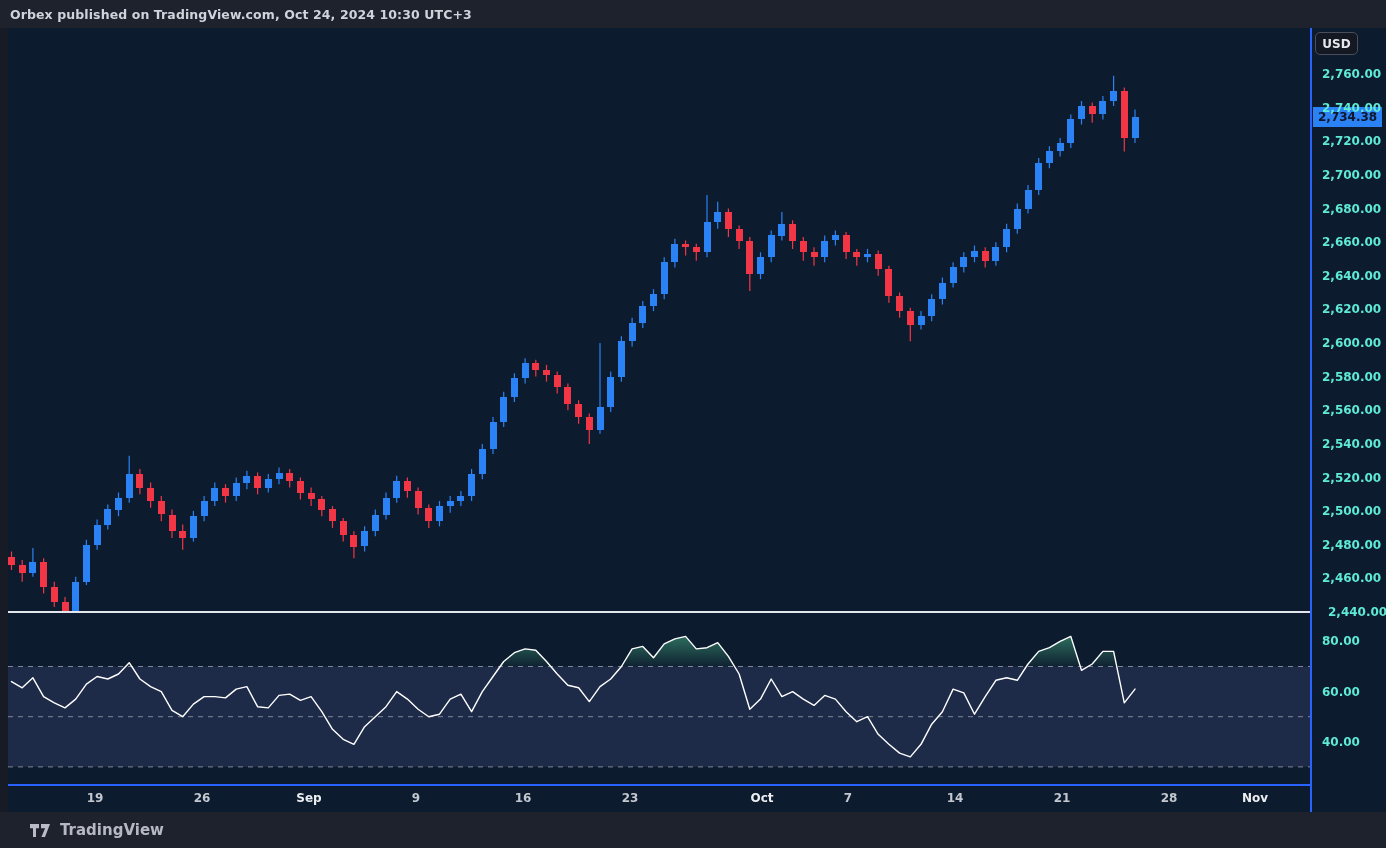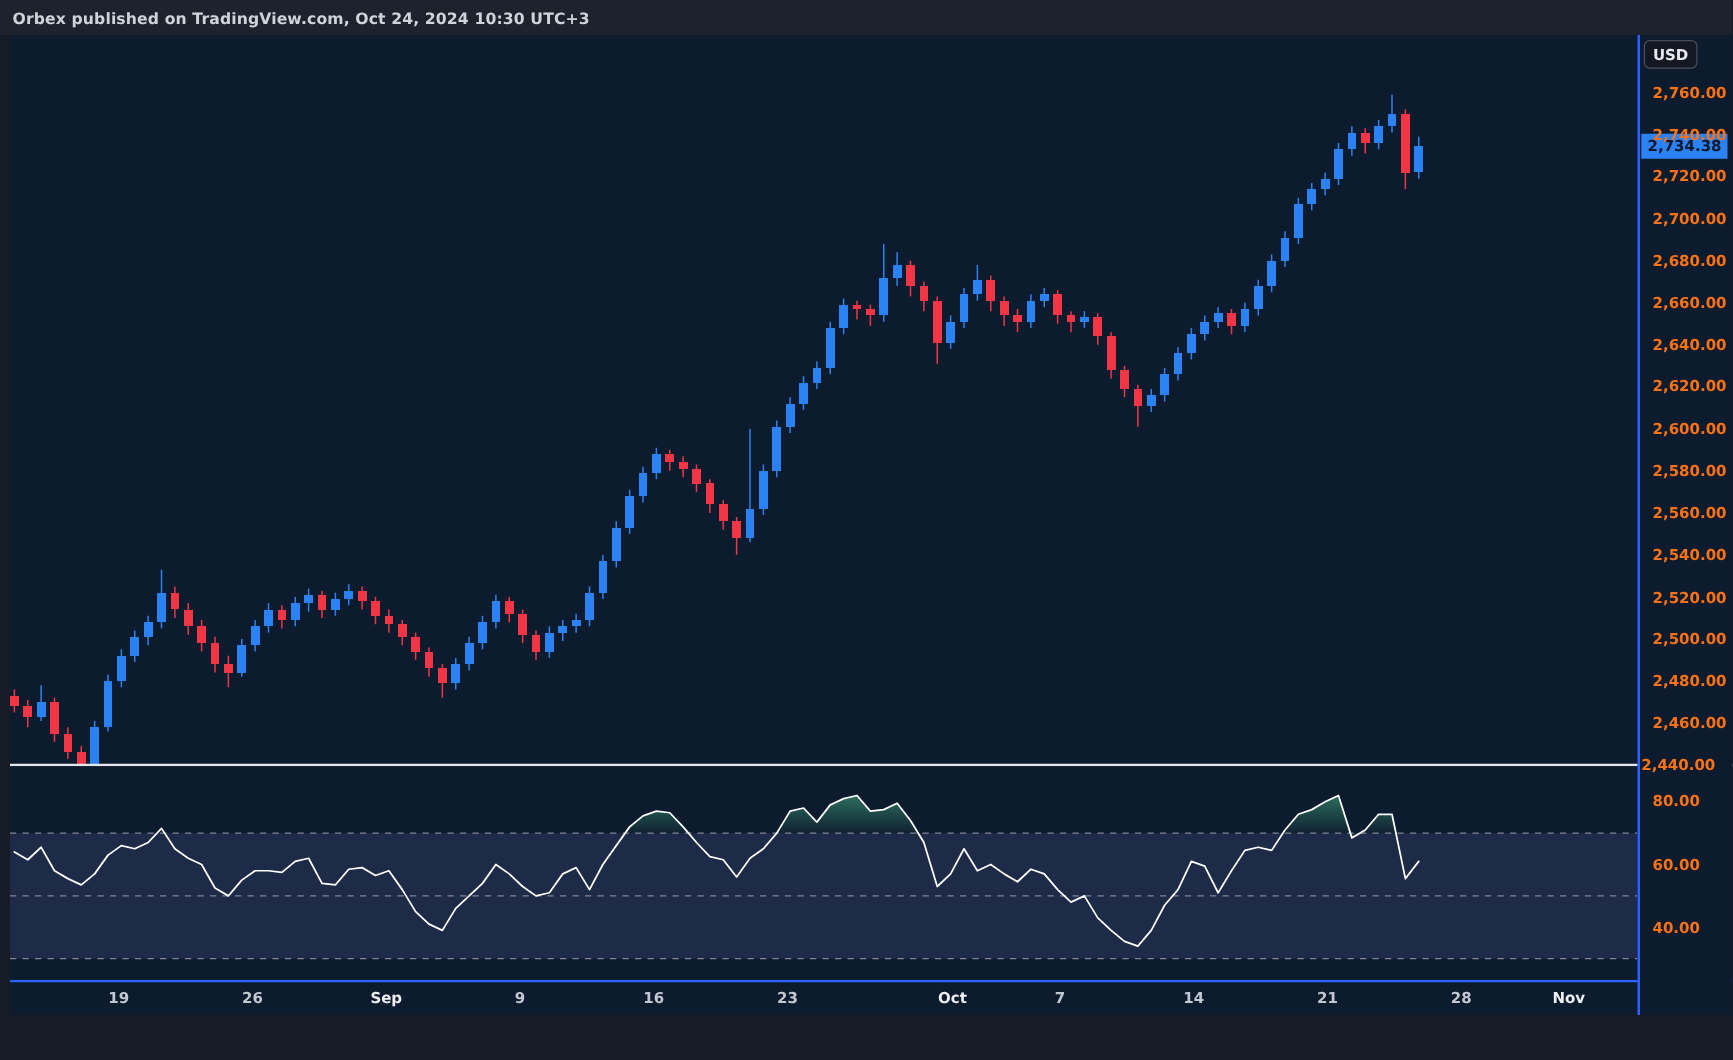--- a/index.html
+++ b/index.html
@@ -12,21 +12,21 @@
   #pricePane{left:8px;top:28px;width:1302px;height:585px;}
   #rsiPane{left:8px;top:613px;width:1302px;height:171px;}
   .paneSep{position:absolute;left:8px;top:611px;width:1378px;height:2px;background:#e3e6ec;}
   .blueHSep{position:absolute;left:8px;top:784px;width:1378px;height:2px;background:#2962ff;}
   .axisCol{position:absolute;left:1310px;top:28px;width:76px;height:784px;background:#0d1b2e;
            border-left:2px solid #2962ff;box-sizing:border-box;}
   .timeAxis{position:absolute;left:8px;top:786px;width:1302px;height:26px;background:#0d1b2e;}
   .ftr{position:absolute;left:0;top:812px;width:1386px;height:36px;background:#1e222d;
        display:flex;align-items:center;padding-left:30px;box-sizing:border-box;gap:8px;}
   .brand{color:#b6b9c1;font-size:15px;font-weight:700;}
-  .tick{position:absolute;color:#f97316;font-size:12px;font-weight:700;white-space:nowrap;}
+  .tick{position:absolute;color:#5eead4;font-size:12px;font-weight:700;white-space:nowrap;}
   .timeTick{transform:translateX(-50%);color:#c3c7cf;}
   .timeTick.bold{color:#eceef2;}
   .usdBtn{position:absolute;left:3px;top:4px;width:43px;height:23px;background:#141823;
           border:1px solid #4a4e5a;border-radius:5px;color:#e6e8ed;font-size:12px;font-weight:700;
           display:flex;align-items:center;justify-content:center;cursor:pointer;box-sizing:border-box;}
   .lastTag{position:absolute;left:1px;height:20px;min-width:64px;background:#2b82f4;color:#0f172a;
            font-size:12px;font-weight:700;border-radius:0;display:flex;align-items:center;
            padding:0 5px;box-sizing:border-box;}
   svg{display:block;}
 </style>
@@ -307,20 +307,29 @@
       <div class="tick" style="left: 10px; top: 241px;">2,640.00</div>
       <div class="tick" style="left: 10px; top: 274px;">2,620.00</div>
       <div class="tick" style="left: 10px; top: 308px;">2,600.00</div>
       <div class="tick" style="left: 10px; top: 342px;">2,580.00</div>
       <div class="tick" style="left: 10px; top: 375px;">2,560.00</div>
       <div class="tick" style="left: 10px; top: 409px;">2,540.00</div>
       <div class="tick" style="left: 10px; top: 443px;">2,520.00</div>
       <div class="tick" style="left: 10px; top: 476px;">2,500.00</div>
       <div class="tick" style="left: 10px; top: 510px;">2,480.00</div>
       <div class="tick" style="left: 10px; top: 543px;">2,460.00</div>
-      <div class="tick" style="left: 1px; top: 577px;">2,440.00</div>
+      <div class="tick" style="left: 16px; top: 577px;">2,440.00</div>
       <div class="tick" style="left: 10px; top: 606px;">80.00</div>
       <div class="tick" style="left: 10px; top: 657px;">60.00</div>
       <div class="tick" style="left: 10px; top: 707px;">40.00</div>
     </div>
 
+  <div class="ftr">
+    <span style="display:inline-flex;">
+      <svg width="22" height="15" viewBox="0 0 22 15" fill="#b9bcc4">
+        <path d="M0 1h9v4.2H6V14H3V5.2H0z"></path>
+        <path d="M11 1h9l-5 13h-3.6l3.7-8.8H11z"></path>
+      </svg>
+    </span>
+    <span class="brand">TradingView</span>
+  </div>
 
 </div>
 
 </body></html>

